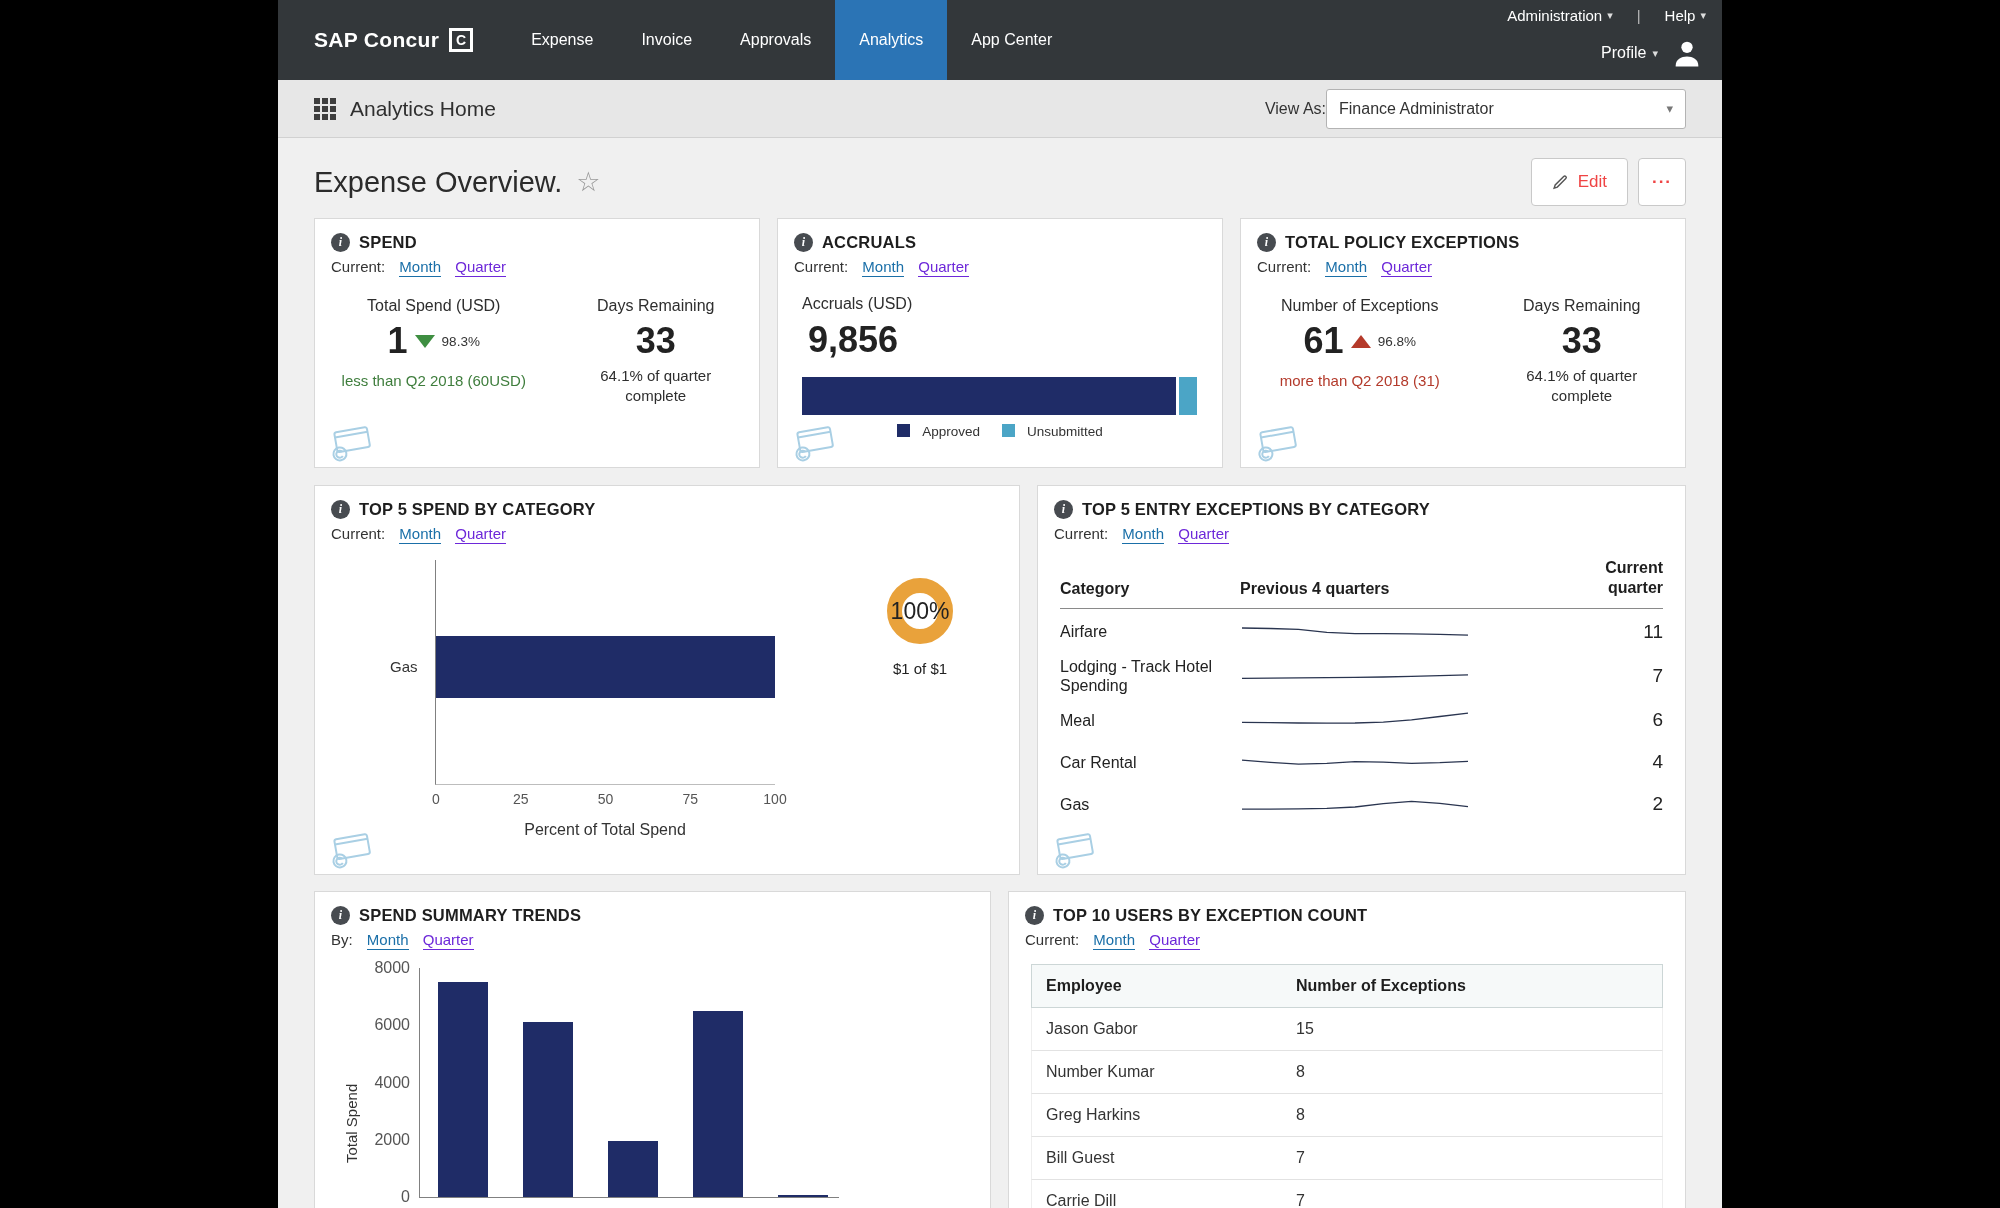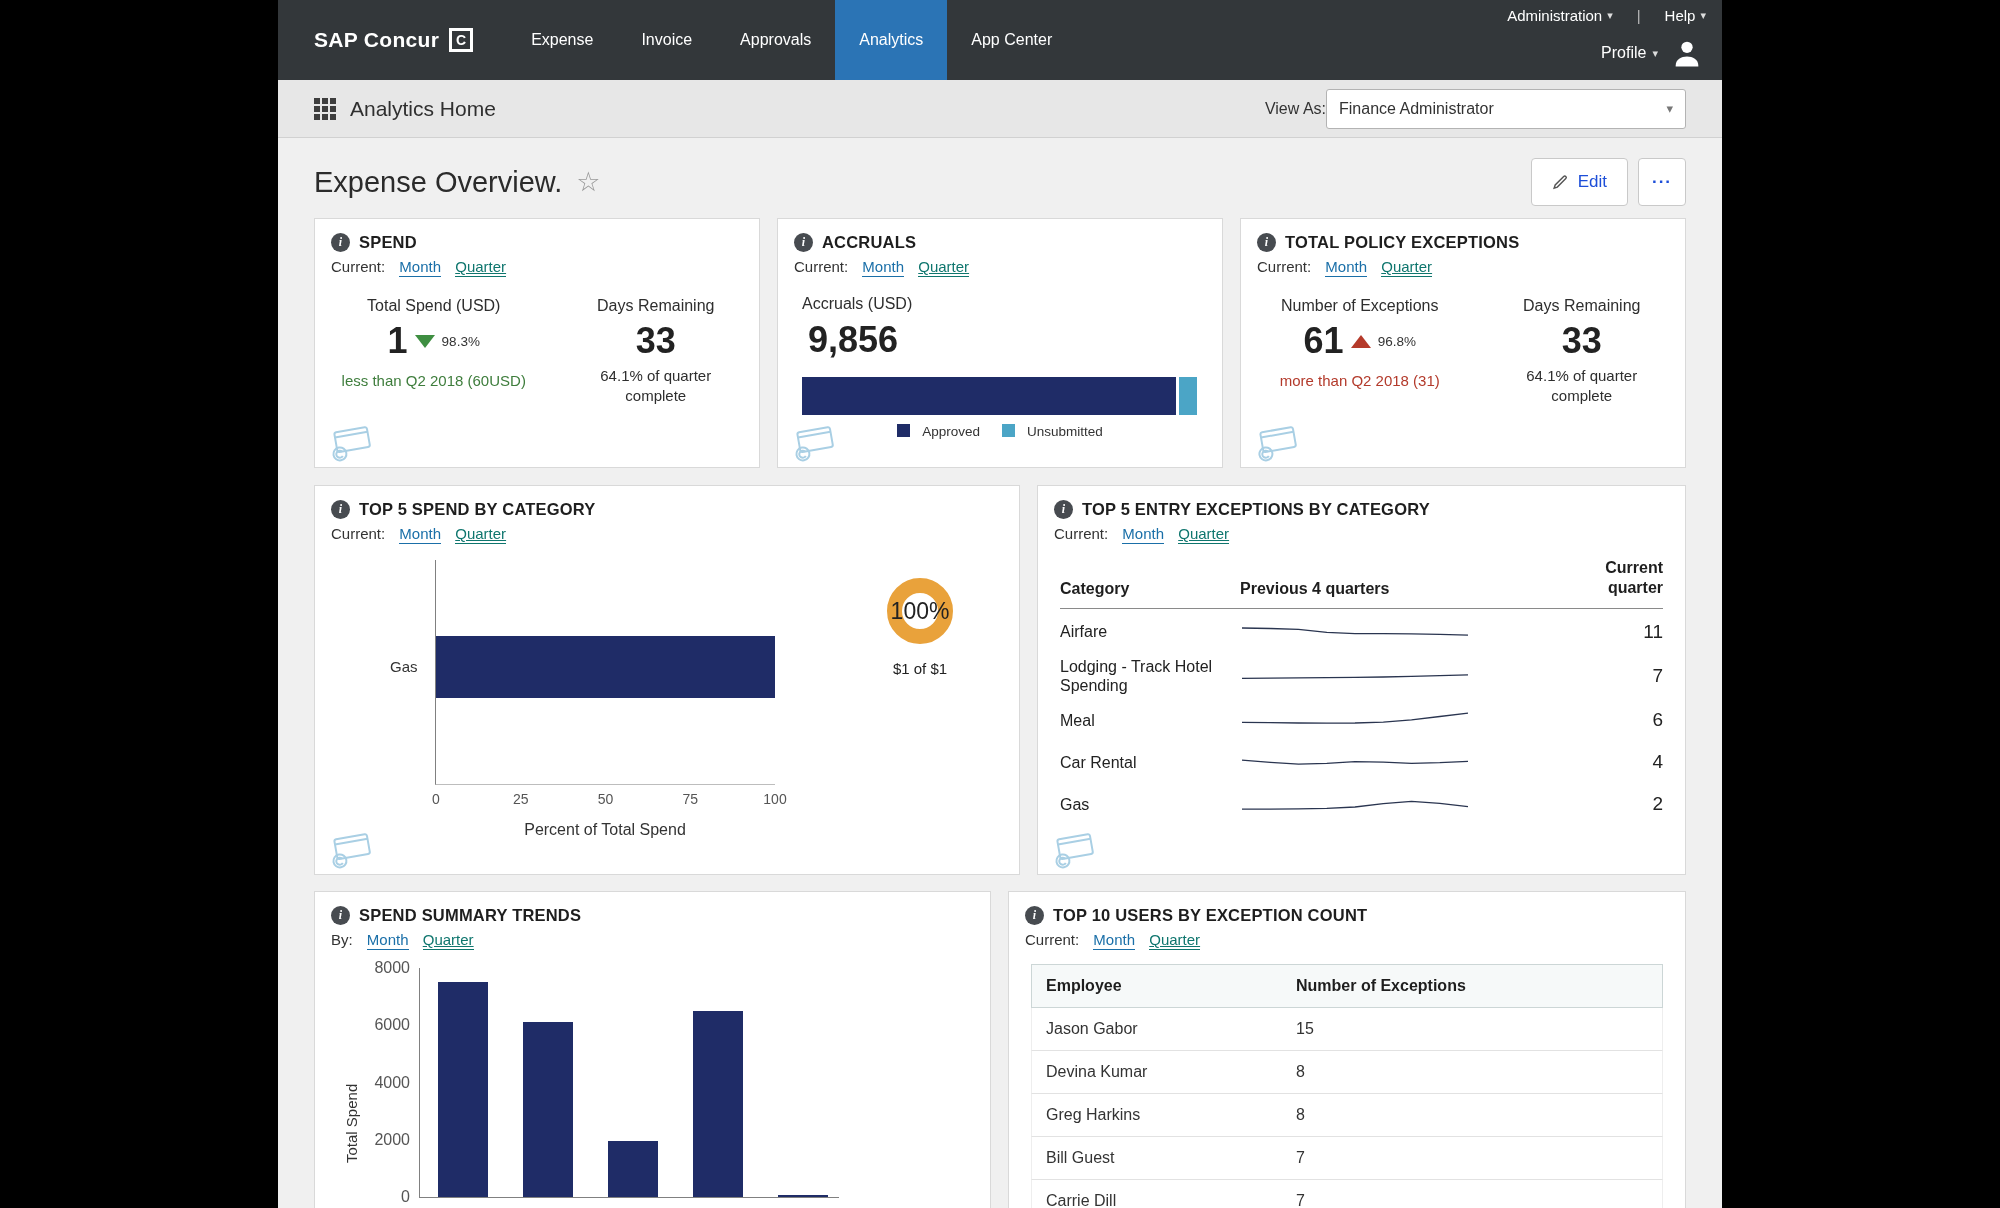--- a/index.html
+++ b/index.html
@@ -37,41 +37,41 @@
   .viewas { margin-left:auto; display:flex; align-items:center; font-size:16px; color:#333; }
   .select { width:360px; height:40px; background:#fff; border:1px solid #b3b3b3; border-radius:3px; display:flex; align-items:center; justify-content:space-between; padding:0 12px; font-size:16px; cursor:pointer; }
   .select .caret { color:#777; font-size:13px; }
 
   
   main { padding:0 36px; }
   .title-row { display:flex; align-items:center; margin-top:20px; height:48px; }
   h1 { font-size:29px; font-weight:normal; color:#2b2b2b; margin:0; }
   .star { font-size:27px; color:#999; margin-left:14px; cursor:pointer; line-height:1; }
   .title-actions { margin-left:auto; display:flex; gap:10px; }
-  .btn { height:48px; background:#fff; border:1px solid #c9c9c9; border-radius:4px; font-size:17px; color:#1d4ed8; display:flex; align-items:center; gap:9px; padding:0 20px; cursor:pointer; font-family:inherit; }
+  .btn { height:48px; background:#fff; border:1px solid #c9c9c9; border-radius:4px; font-size:17px; color:#ef4444; display:flex; align-items:center; gap:9px; padding:0 20px; cursor:pointer; font-family:inherit; }
   .btn.more { padding:0 13px; font-weight:bold; letter-spacing:1px; }
 
   .cards-row { display:flex; gap:17px; }
   .row1 { margin-top:12px; }
   .row1 .card { flex:1; height:250px; }
   .row2 { margin-top:17px; }
   .row2 .card.left { flex:0 0 677px; height:390px; }
   .row2 .card.right { flex:1; height:390px; }
   .row3 { margin-top:16px; }
   .row3 .card.left { flex:0 0 677px; height:540px; }
   .row3 .card.right { flex:1; height:540px; }
   .card { background:#fff; border:1px solid #d9d9d9; position:relative; }
 
   .card-head { display:flex; align-items:center; gap:9px; padding:14px 16px 0; }
   .info { width:19px; height:19px; min-width:19px; border-radius:50%; background:#474b50; color:#fff; display:inline-flex; align-items:center; justify-content:center; font:italic bold 12px "Liberation Serif", serif; cursor:pointer; }
   .card-title { font-size:16.5px; font-weight:bold; color:#1e1e1e; letter-spacing:.2px; }
   .toggle-row { padding:6px 16px 0; font-size:15px; color:#333; }
   .lnk { margin-left:10px; cursor:pointer; border-bottom:1px solid; padding-bottom:1px; }
   .lnk.month { color:#1a6fa8; }
-  .lnk.quarter { color:#0f766e;text-decoration:underline; }
+  .lnk.quarter { color:#6d28d9; }
 
   
   .kpi-body { display:flex; margin-top:22px; }
   .kpi-col { flex:1; text-align:center; }
   .kpi-label { font-size:16px; color:#2e2e2e; }
   .kpi-value-row { display:flex; align-items:center; justify-content:center; gap:7px; margin-top:8px; }
   .kpi-value { font-size:36px; font-weight:bold; color:#222; line-height:1; }
   .kpi-col > .kpi-value { display:block; margin-top:8px; }
   .tri { width:0; height:0; display:inline-block; }
   .tri-down { border-left:10px solid transparent; border-right:10px solid transparent; border-top:13px solid #3e8e41; }
@@ -478,21 +478,21 @@
         <div class="users-table">
           <div class="u-head">
             <span>Employee</span>
             <span>Number of Exceptions</span>
           </div>
           <div class="u-row">
             <span>Jason Gabor</span>
             <span>15</span>
           </div>
           <div class="u-row">
-            <span>Devina Kumar</span>
+            <span>Number Kumar</span>
             <span>8</span>
           </div>
           <div class="u-row">
             <span>Greg Harkins</span>
             <span>8</span>
           </div>
           <div class="u-row">
             <span>Bill Guest</span>
             <span>7</span>
           </div>

